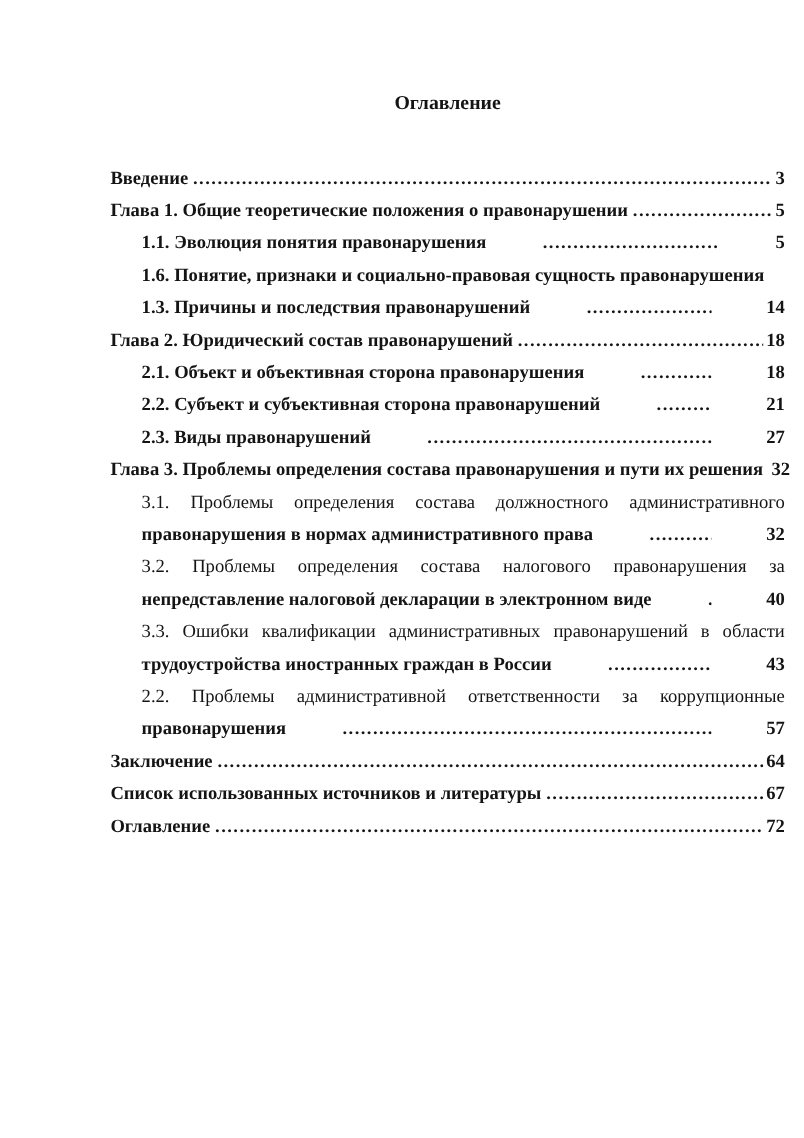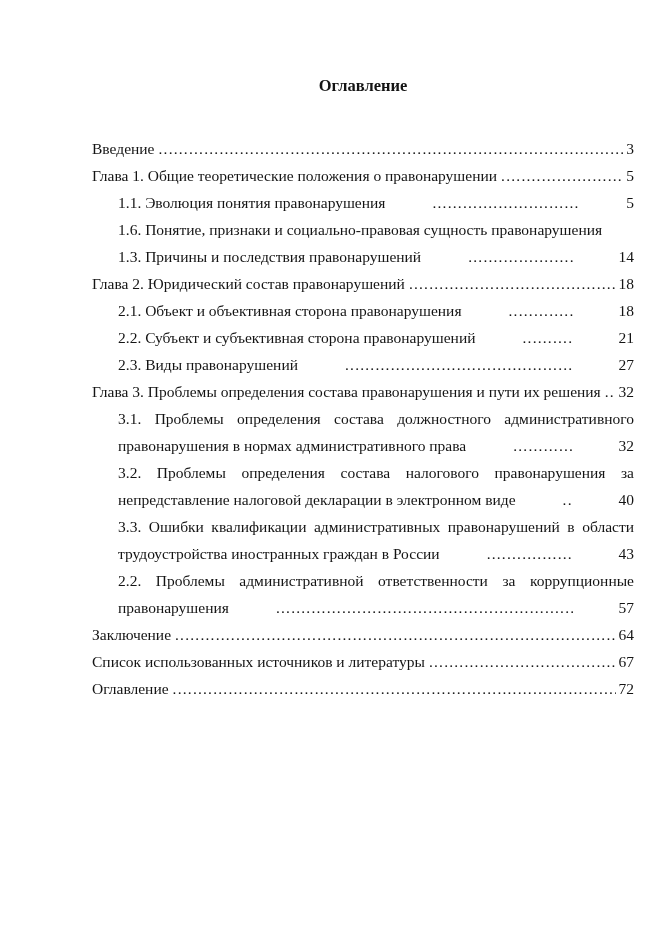--- a/index.html
+++ b/index.html
@@ -5,36 +5,37 @@
   * { margin: 0; padding: 0; box-sizing: border-box; }
   html, body { background: #ffffff; }
   .page {
     position: relative;
     width: 670px;
     height: 948px;
     background: #ffffff;
     color: #141414;
     font-family: "Liberation Serif", "DejaVu Serif", serif;
     font-size: 15.5px;
-    padding: 72px 36px 0 92px;
+    padding: 72px 16px 0 92px;
     overflow: hidden;
   }
   .doc-title {
     font-weight: bold;
     font-size: 16.5px;
     line-height: 27px;
     text-align: center;
     margin-bottom: 36px;
   }
   .toc { width: 100%; }
   .row {
     display: flex;
     align-items: baseline;
     line-height: 27px;
     white-space: nowrap;
+    font-weight: bold;
   }
   .lvl1 { padding-left: 26px; gap: 43px; }
   .jline {
     line-height: 27px;
     text-align: justify;
     text-align-last: justify;
   }
   .t { flex: 0 0 auto; }
   .leader {
     flex: 1 1 auto;

